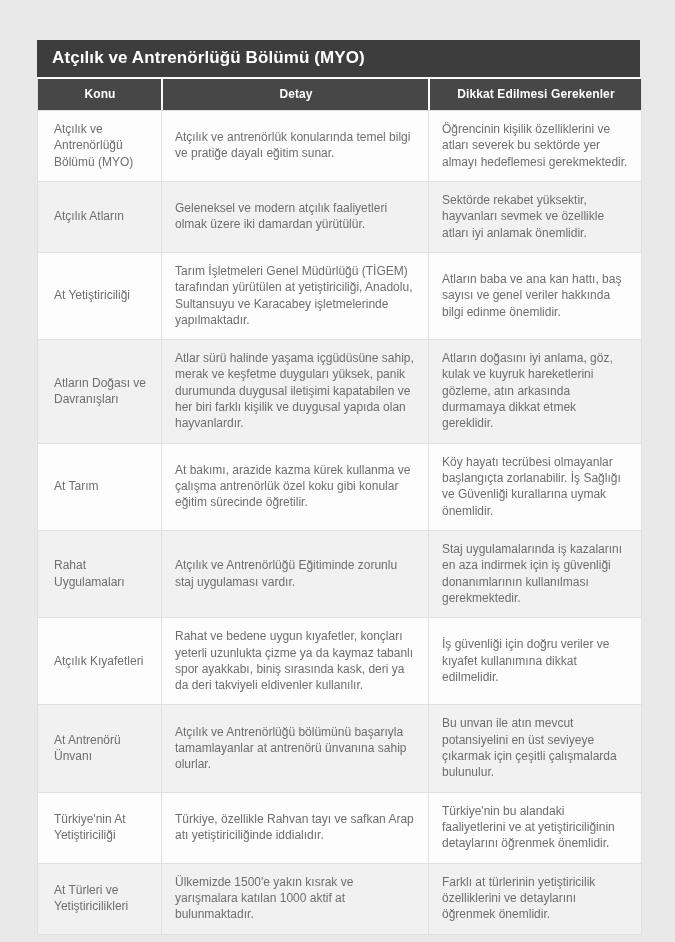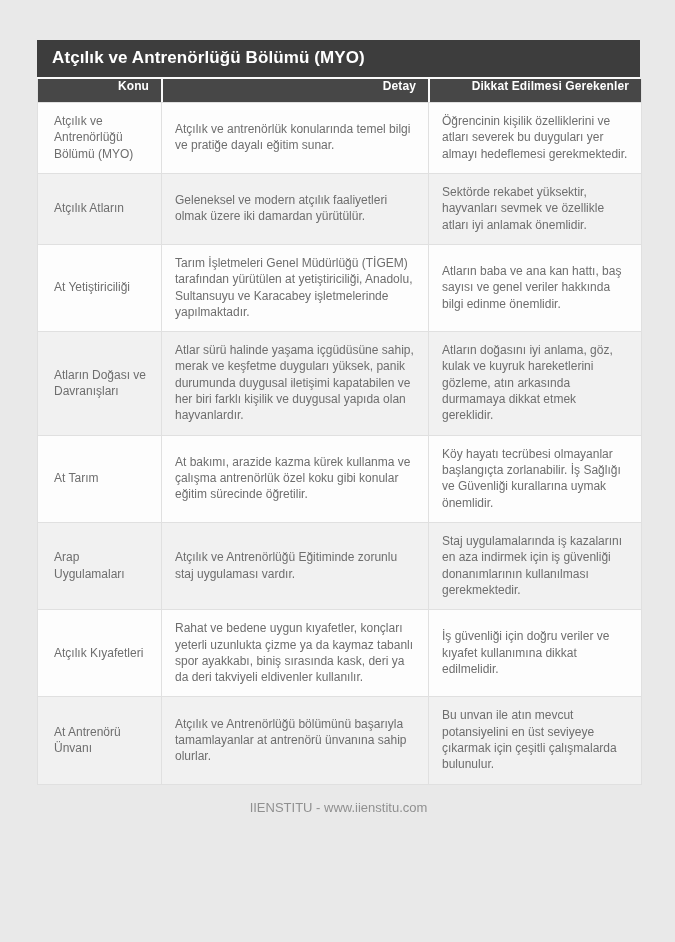--- a/index.html
+++ b/index.html
@@ -48,22 +48,22 @@
     border-top:none;
   }
   col.c1{width:123px;}
   col.c2{width:267px;}
   col.c3{width:213px;}
   th{
     background:var(--header_bg);
     color:var(--header_text);
     font-size:12px;
     font-weight:bold;
-    text-align:right;
-    padding:0 12px 9px 13px;
+    text-align:center;
+    padding:8px 12px 9px 13px;
     letter-spacing:.1px;
   }
   th + th{border-left:2px solid var(--separator);}
   td{
     color:var(--body_text);
     font-size:12px;
     line-height:1.36;
     vertical-align:middle;
     text-align:left;
     padding:10px 12px 11px 13px;
@@ -99,21 +99,21 @@
         <tr>
           <th>Konu</th>
           <th>Detay</th>
           <th>Dikkat Edilmesi Gerekenler</th>
         </tr>
       </thead>
       <tbody>
         <tr>
           <td class="konu">Atçılık ve Antrenörlüğü Bölümü (MYO)</td>
           <td>Atçılık ve antrenörlük konularında temel bilgi ve pratiğe dayalı eğitim sunar.</td>
-          <td>Öğrencinin kişilik özelliklerini ve atları severek bu duyguları yer almayı hedeflemesi gerekmektedir.</td>
+          <td>Öğrencinin kişilik özelliklerini ve atları severek bu sektörde yer almayı hedeflemesi gerekmektedir.</td>
         </tr>
         <tr>
           <td class="konu">Atçılık Atların</td>
           <td>Geleneksel ve modern atçılık faaliyetleri olmak üzere iki damardan yürütülür.</td>
           <td>Sektörde rekabet yüksektir, hayvanları sevmek ve özellikle atları iyi anlamak önemlidir.</td>
         </tr>
         <tr>
           <td class="konu">At Yetiştiriciliği</td>
           <td>Tarım İşletmeleri Genel Müdürlüğü (TİGEM) tarafından yürütülen at yetiştiriciliği, Anadolu, Sultansuyu ve Karacabey işletmelerinde yapılmaktadır.</td>
           <td>Atların baba ve ana kan hattı, baş sayısı ve genel veriler hakkında bilgi edinme önemlidir.</td>
@@ -122,32 +122,42 @@
           <td class="konu">Atların Doğası ve Davranışları</td>
           <td>Atlar sürü halinde yaşama içgüdüsüne sahip, merak ve keşfetme duyguları yüksek, panik durumunda duygusal iletişimi kapatabilen ve her biri farklı kişilik ve duygusal yapıda olan hayvanlardır.</td>
           <td>Atların doğasını iyi anlama, göz, kulak ve kuyruk hareketlerini gözleme, atın arkasında durmamaya dikkat etmek gereklidir.</td>
         </tr>
         <tr>
           <td class="konu">At Tarım</td>
           <td>At bakımı, arazide kazma kürek kullanma ve çalışma antrenörlük özel koku gibi konular eğitim sürecinde öğretilir.</td>
           <td>Köy hayatı tecrübesi olmayanlar başlangıçta zorlanabilir. İş Sağlığı ve Güvenliği kurallarına uymak önemlidir.</td>
         </tr>
         <tr>
-          <td class="konu">Arap Uygulamaları</td>
+          <td class="konu">Rahat Uygulamaları</td>
           <td>Atçılık ve Antrenörlüğü Eğitiminde zorunlu staj uygulaması vardır.</td>
           <td>Staj uygulamalarında iş kazalarını en aza indirmek için iş güvenliği donanımlarının kullanılması gerekmektedir.</td>
         </tr>
         <tr>
           <td class="konu">Atçılık Kıyafetleri</td>
           <td>Rahat ve bedene uygun kıyafetler, konçları yeterli uzunlukta çizme ya da kaymaz tabanlı spor ayakkabı, biniş sırasında kask, deri ya da deri takviyeli eldivenler kullanılır.</td>
           <td>İş güvenliği için doğru veriler ve kıyafet kullanımına dikkat edilmelidir.</td>
         </tr>
         <tr>
           <td class="konu">At Antrenörü Ünvanı</td>
           <td>Atçılık ve Antrenörlüğü bölümünü başarıyla tamamlayanlar at antrenörü ünvanına sahip olurlar.</td>
           <td>Bu unvan ile atın mevcut potansiyelini en üst seviyeye çıkarmak için çeşitli çalışmalarda bulunulur.</td>
         </tr>
+        <tr>
+          <td class="konu">Türkiye'nin At Yetiştiriciliği</td>
+          <td>Türkiye, özellikle Rahvan tayı ve safkan Arap atı yetiştiriciliğinde iddialıdır.</td>
+          <td>Türkiye'nin bu alandaki faaliyetlerini ve at yetiştiriciliğinin detaylarını öğrenmek önemlidir.</td>
+        </tr>
+        <tr>
+          <td class="konu">At Türleri ve Yetiştiricilikleri</td>
+          <td>Ülkemizde 1500'e yakın kısrak ve yarışmalara katılan 1000 aktif at bulunmaktadır.</td>
+          <td>Farklı at türlerinin yetiştiricilik özelliklerini ve detaylarını öğrenmek önemlidir.</td>
+        </tr>
       </tbody>
     </table>
   </div>
 
   <div class="footer">IIENSTITU - www.iienstitu.com</div>
 </div>
 
 </body></html>

